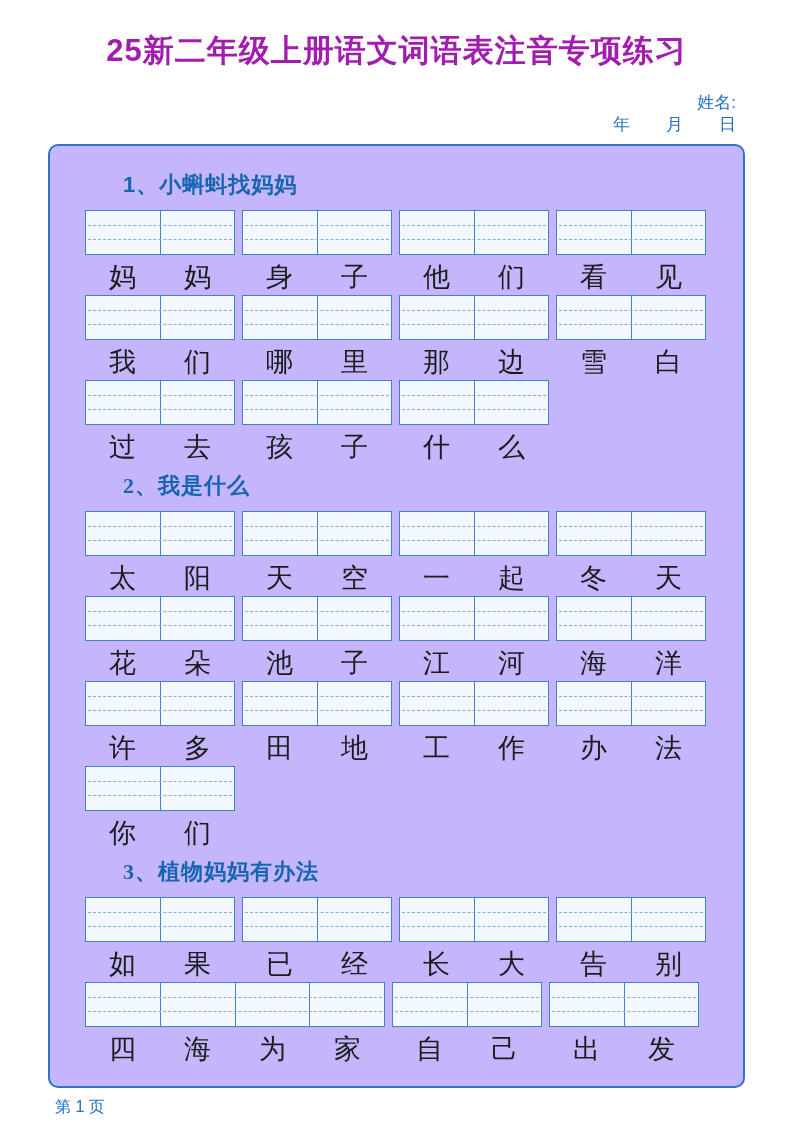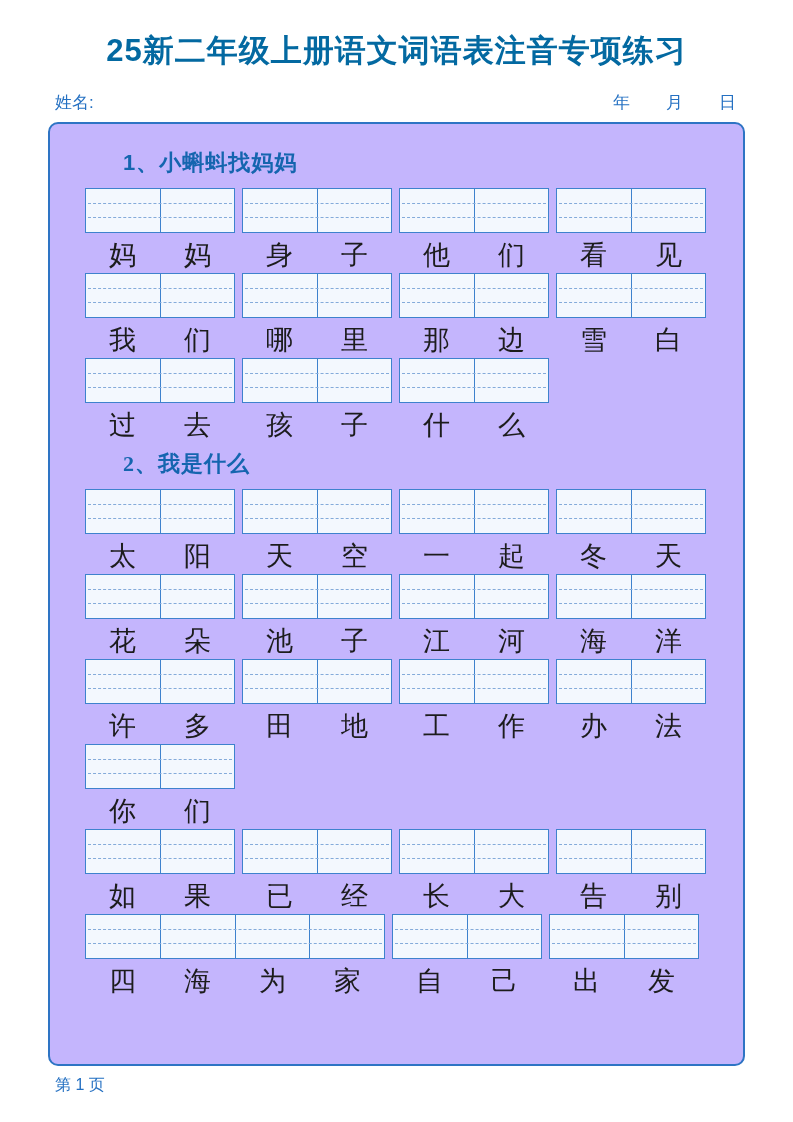--- a/index.html
+++ b/index.html
@@ -14,32 +14,33 @@
     background: #ffffff;
     overflow: hidden;
   }
 
   .page-title {
     margin-top: 32px;
     text-align: center;
     font-size: 31px;
     font-weight: bold;
     letter-spacing: 1px;
-    color: #0369a1;
+    color: #a21caf;
     line-height: 38px;
   }
 
   .meta-row {
     display: flex;
     align-items: flex-end;
     justify-content: space-between;
     margin: 22px 57px 0 55px;
     color: #2470c2;
     font-size: 17px;
     line-height: 22px;
+    flex-direction: column;
   }
   .date-group { display: flex; gap: 36px; }
 
   .panel {
     width: 697px;
     height: 944px;
     margin: 8px 0 0 48px;
     border: 2px solid #2e74c4;
     border-radius: 10px;
     padding: 24px 0 0 35px;
@@ -422,20 +423,21 @@
                 <div class="dash d2"></div>
               </div>
               <div class="chars">
                 <span class="char">你</span>
                 <span class="char">们</span>
               </div>
             </div>
           </div>
         </section>
         <section class="section">
+          <h2 class="section-heading">3、植物妈妈有办法</h2>
           <div class="word-row">
             <div class="word-block">
               <div class="pbox" style="width: 150px;">
                 <div class="pcell"></div>
                 <div class="pcell"></div>
                 <div class="dash d1"></div>
                 <div class="dash d2"></div>
               </div>
               <div class="chars">
                 <span class="char">如</span>

